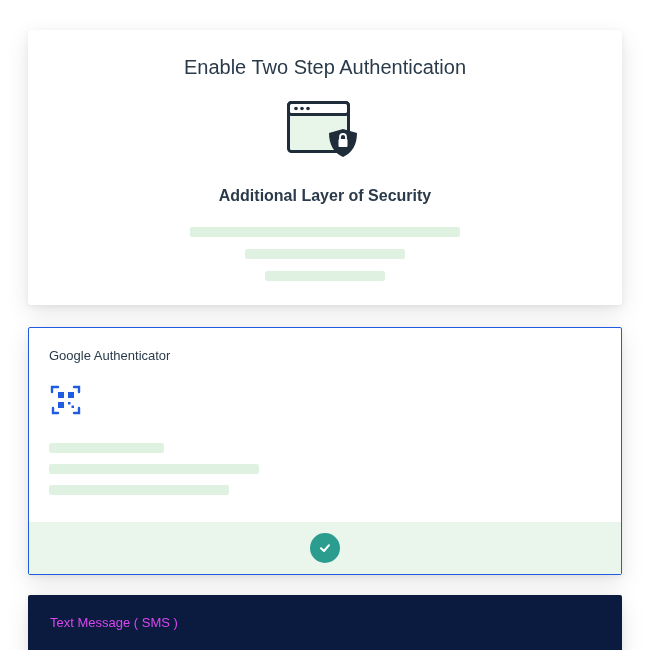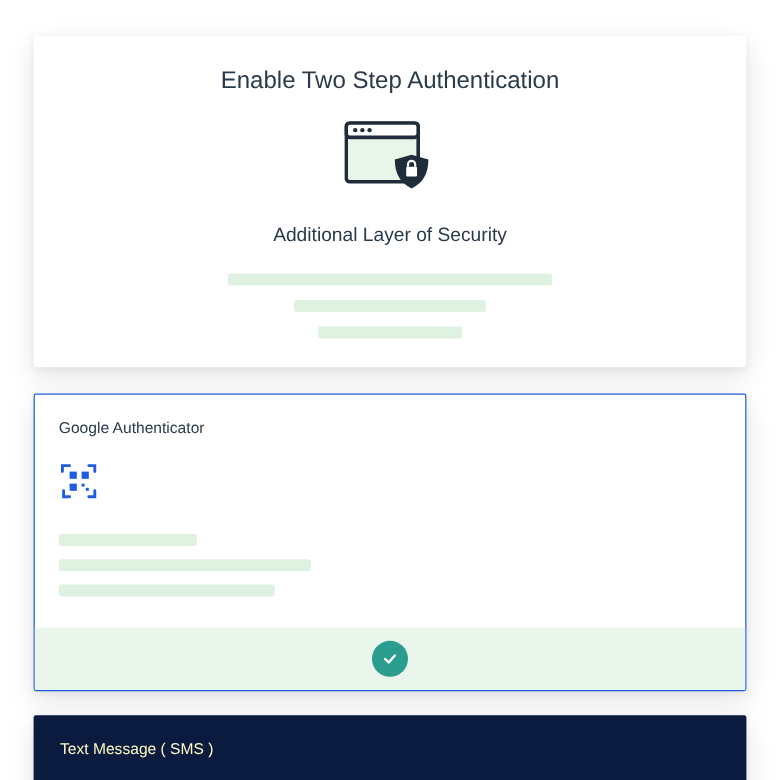--- a/index.html
+++ b/index.html
@@ -24,21 +24,21 @@
       color: #2a3a4a;
       margin-bottom: 22px;
     }
     .browser-shield-wrap {
       display: inline-block;
       position: relative;
       margin-bottom: 18px;
     }
     .subtitle {
       font-size: 16px;
-      font-weight: 400;
+      font-weight: 700;
       color: #2a3a4a;
       margin-bottom: 22px;
     }
     .ph-lines {
       display: flex;
       flex-direction: column;
       align-items: center;
       gap: 12px;
     }
     .ph {
@@ -68,21 +68,21 @@
     .card-ga-body {
       padding: 20px 20px 14px 20px;
       flex: 1;
     }
     .card-title {
       font-size: 13px;
       font-weight: 400;
       margin-bottom: 20px;
     }
     .card-ga .card-title { color: #2a3a4a; }
-    .card-sms .card-title { color: #fef9c3; }
+    .card-sms .card-title { color: #d946ef; }
     .ga-lines {
       display: flex;
       flex-direction: column;
       gap: 11px;
       margin-top: 22px;
     }
     .ga-footer {
       background: #eaf6ec;
       height: 52px;
       display: flex;

